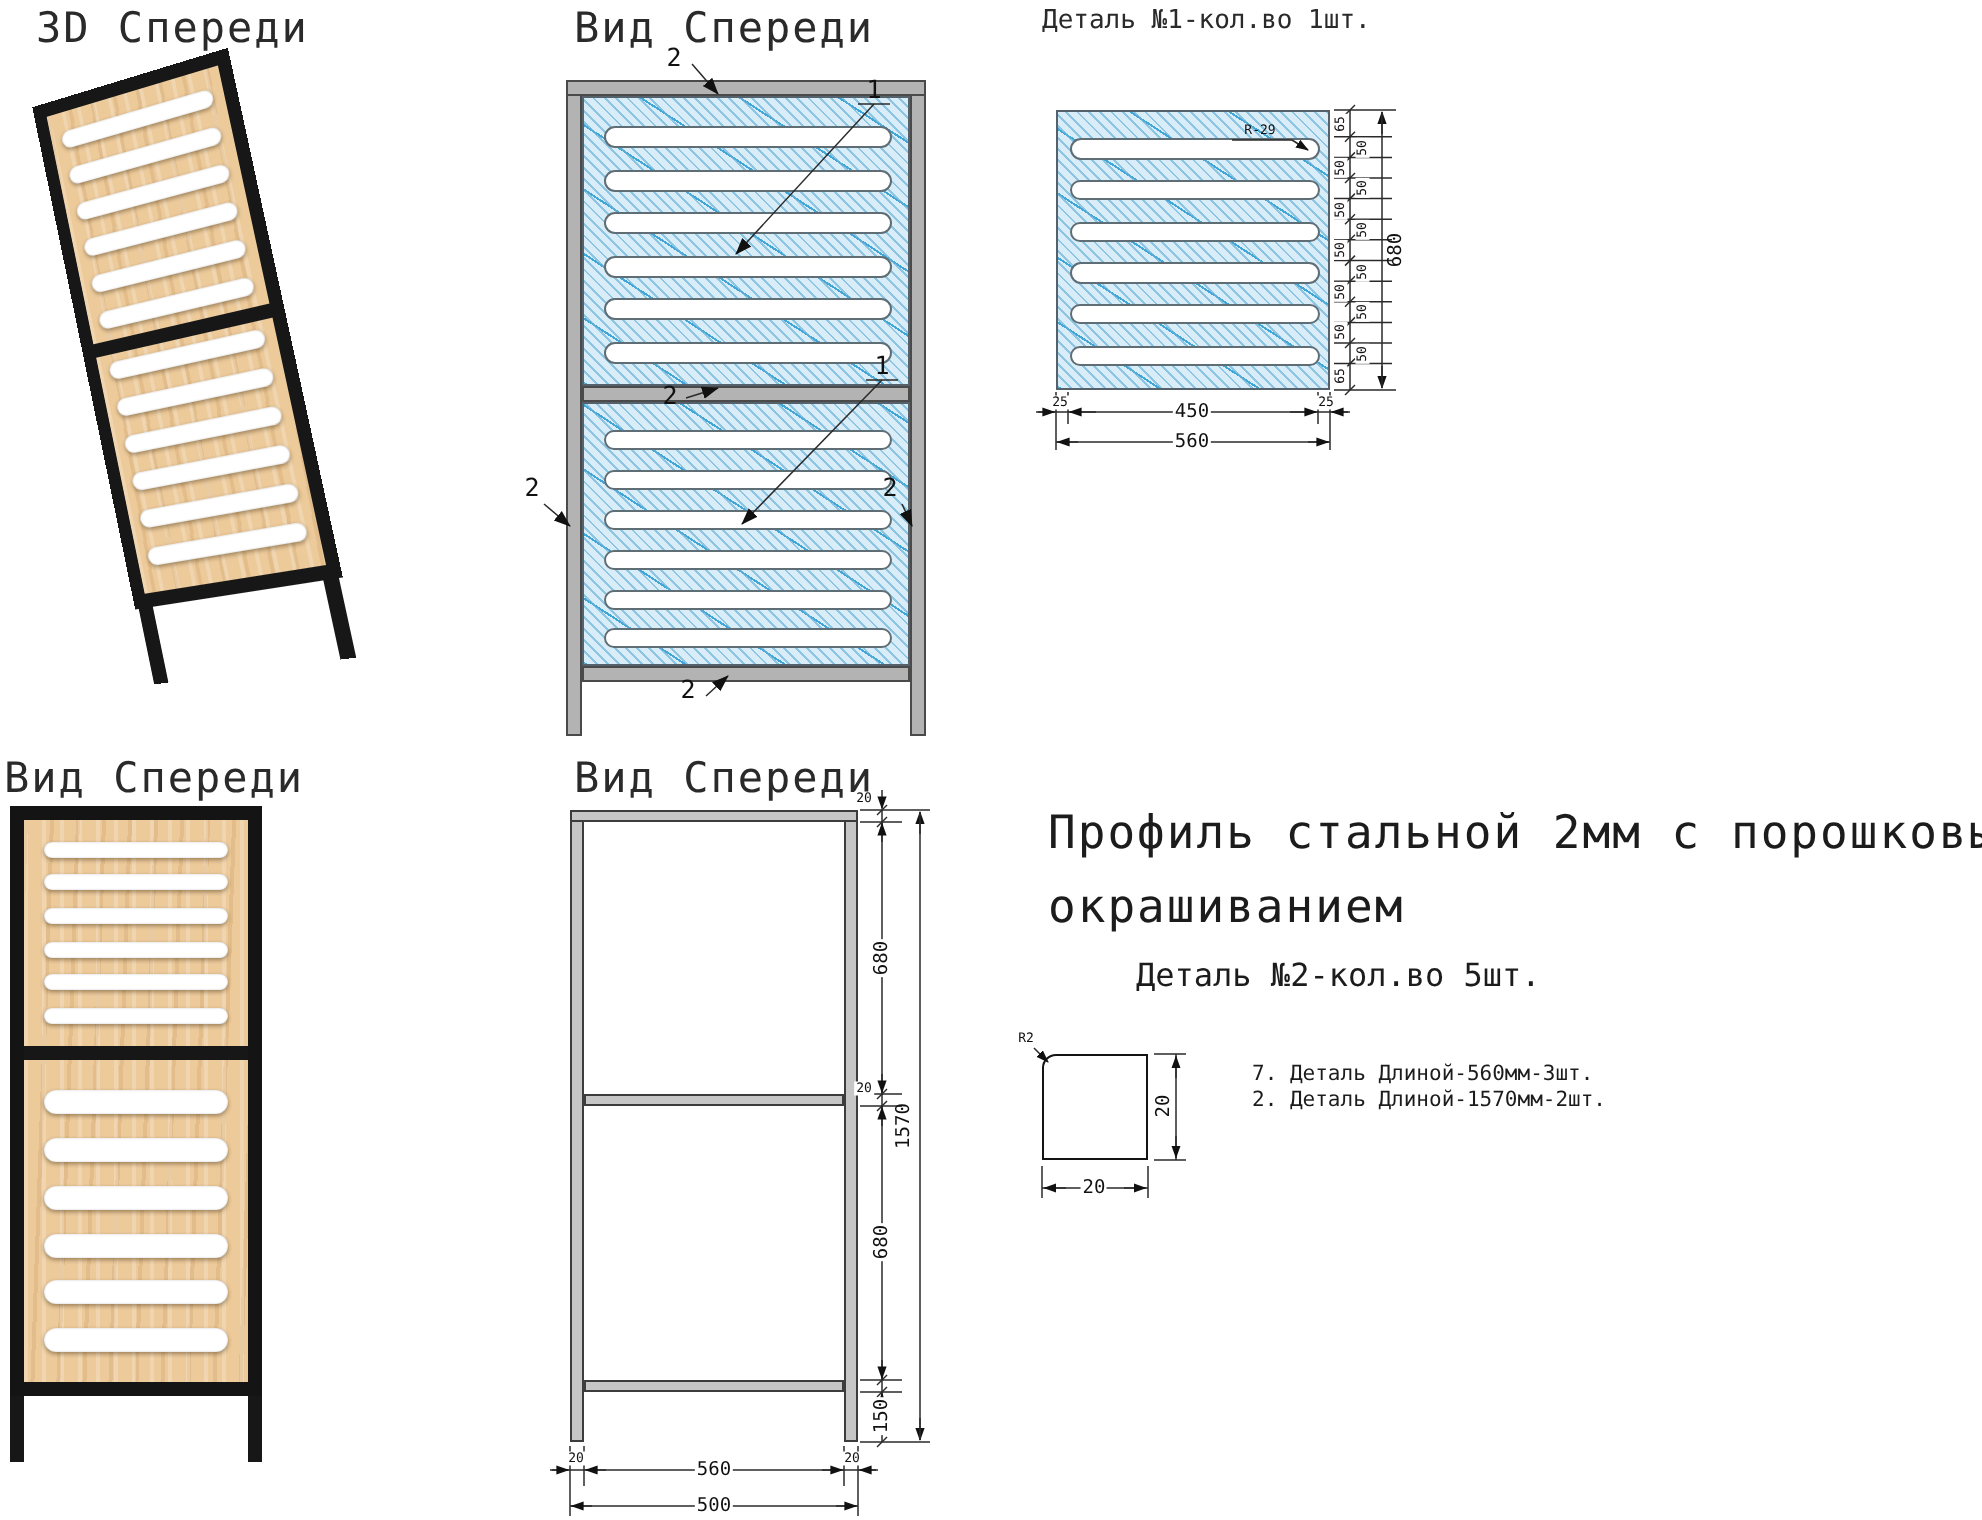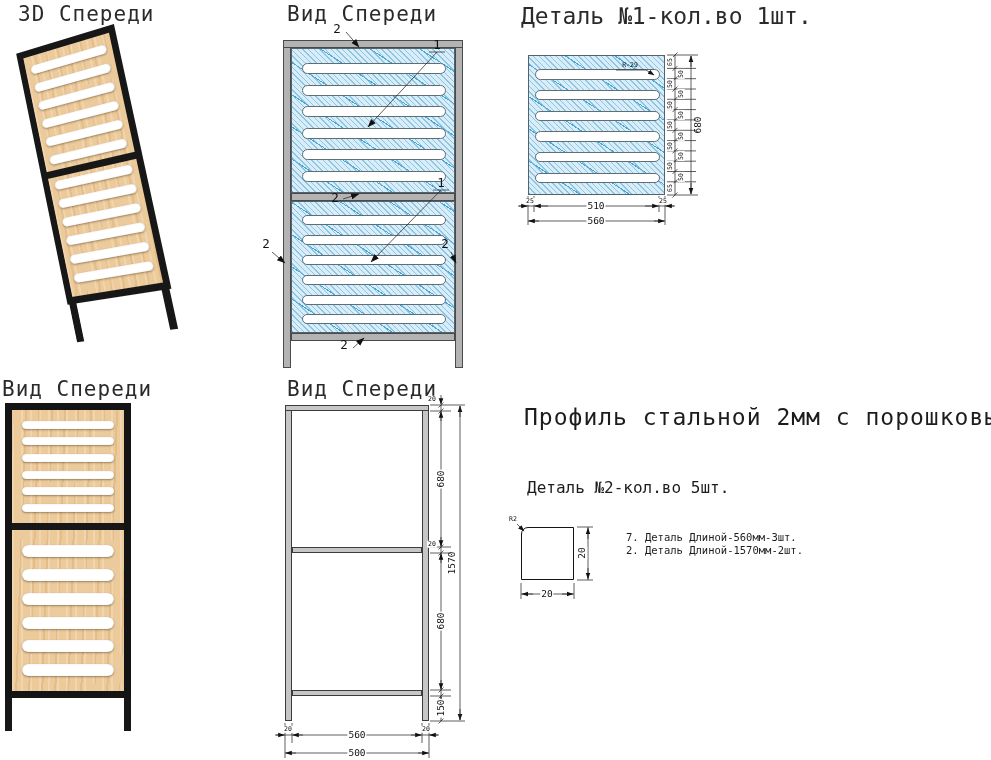--- a/index.html
+++ b/index.html
@@ -1,22 +1,22 @@
 <!DOCTYPE html>
 <html><head>
 <meta charset="utf-8">
 <style>
   html,body{margin:0;padding:0;background:#fff;}
   #sheet{position:relative;width:991px;height:760px;background:#fff;overflow:hidden;
          font-family:"DejaVu Sans Mono",monospace;color:#222;}
   .abs{position:absolute;}
   .title{position:absolute;font-size:21px;letter-spacing:1px;color:#2a2a2a;white-space:nowrap;}
-  .title.small{font-size:23px;letter-spacing:0;}
+  .title.small{font-size:13px;letter-spacing:0;}
   .spec1{position:absolute;font-size:23px;letter-spacing:1px;color:#1c1c1c;white-space:nowrap;}
-  .spec2{position:absolute;font-size:16px;color:#1c1c1c;white-space:nowrap;}
+  .spec2{position:absolute;font-size:16px;color:#1c1c1c;white-space:nowrap;margin-left:41px;}
   .note{position:absolute;font-size:10.5px;color:#1c1c1c;white-space:nowrap;}
   .dim{position:absolute;font-size:9.5px;color:#111;background:#fff;padding:0 1px;
        white-space:nowrap;transform:translate(-50%,-50%);line-height:1;}
   .dim.rot{transform:translate(-50%,-50%) rotate(-90deg);}
   .dim.tiny{font-size:6.5px;}
   .dim.nobg{background:transparent;}
   .callout{position:absolute;font-size:12.5px;color:#111;transform:translate(-50%,-50%);line-height:1;}
   .gray{position:absolute;background:#b3b3b3;border:1px solid #4a4a4a;box-sizing:border-box;}
   .gray2{position:absolute;background:#c6c6c6;border:1px solid #3c3c3c;box-sizing:border-box;}
   .hatch{position:absolute;box-sizing:border-box;border:1px solid #55626b;
@@ -199,21 +199,21 @@
     <span class="dim rot tiny" style="left:152.5px;top:59.8px">50</span>
     <span class="dim rot tiny" style="left:142px;top:70.1px">50</span>
     <span class="dim rot tiny" style="left:152.5px;top:80.5px">50</span>
     <span class="dim rot tiny" style="left:142px;top:90.8px">50</span>
     <span class="dim rot tiny" style="left:152.5px;top:101.1px">50</span>
     <span class="dim rot tiny" style="left:142px;top:111.4px">50</span>
     <span class="dim rot tiny" style="left:152.5px;top:121.7px">50</span>
     <span class="dim rot tiny" style="left:142px;top:133.4px">65</span>
     <span class="dim rot nobg" style="left:170px;top:70px">680</span>
     <span class="dim tiny" style="left:2px;top:146px">25</span>
-    <span class="dim" style="left:68px;top:151px">510</span>
+    <span class="dim" style="left:68px;top:151px">450</span>
     <span class="dim tiny" style="left:135px;top:146px">25</span>
     <span class="dim" style="left:68px;top:166px">560</span>
   </div>
 
   <div class="abs" style="left:5px;top:403px;width:132px;height:332px">
     <div class="abs wood" style="left:0;top:0;width:126px;height:295px;border:7px solid #141414;box-sizing:border-box">
       <div class="wslot" style="left:10px;top:11px;width:92px;height:8px"></div>
       <div class="wslot" style="left:10px;top:27px;width:92px;height:8px"></div>
       <div class="wslot" style="left:10px;top:44px;width:92px;height:8px"></div>
       <div class="wslot" style="left:10px;top:61px;width:92px;height:8px"></div>
@@ -290,20 +290,21 @@
     <span class="dim rot" style="left:158px;top:218px">680</span>
     <span class="dim rot" style="left:158px;top:305px">150</span>
     <span class="dim rot nobg" style="left:169px;top:160px">1570</span>
     <span class="dim tiny" style="left:5px;top:326px">20</span>
     <span class="dim" style="left:74px;top:332px">560</span>
     <span class="dim tiny" style="left:143px;top:326px">20</span>
     <span class="dim" style="left:74px;top:350px">500</span>
   </div>
 
   <div class="spec1" style="left:524px;top:404px">Профиль стальной 2мм с порошковым</div>
+  <div class="spec1" style="left:524px;top:441px">окрашиванием</div>
   <div class="spec2" style="left:527px;top:478px">Деталь №2-кол.во 5шт.</div>
 
   <div class="abs" style="left:521px;top:527px;width:120px;height:80px">
     <div class="abs" style="left:0;top:0;width:53px;height:53px;border:1.5px solid #141414;box-sizing:border-box;border-top-left-radius:7px;background:#fff"></div>
     <svg class="lines" style="left:0;top:0" width="120" height="80">
       <line x1="-4" y1="-3" x2="3" y2="4" marker-end="url(#arwS)"></line>
       <line x1="56" y1="0" x2="72" y2="0"></line>
         <line x1="56" y1="53" x2="72" y2="53"></line>
       <line x1="67" y1="0" x2="67" y2="53"></line>
       <line x1="67" y1="12" x2="67" y2="1.2" marker-end="url(#arwS)"></line>

